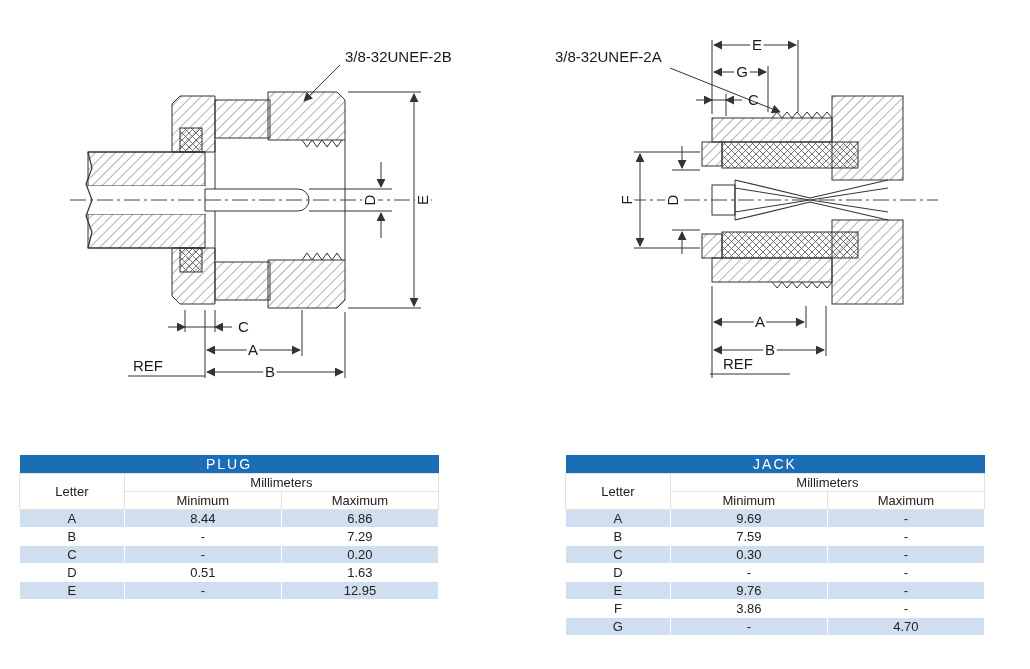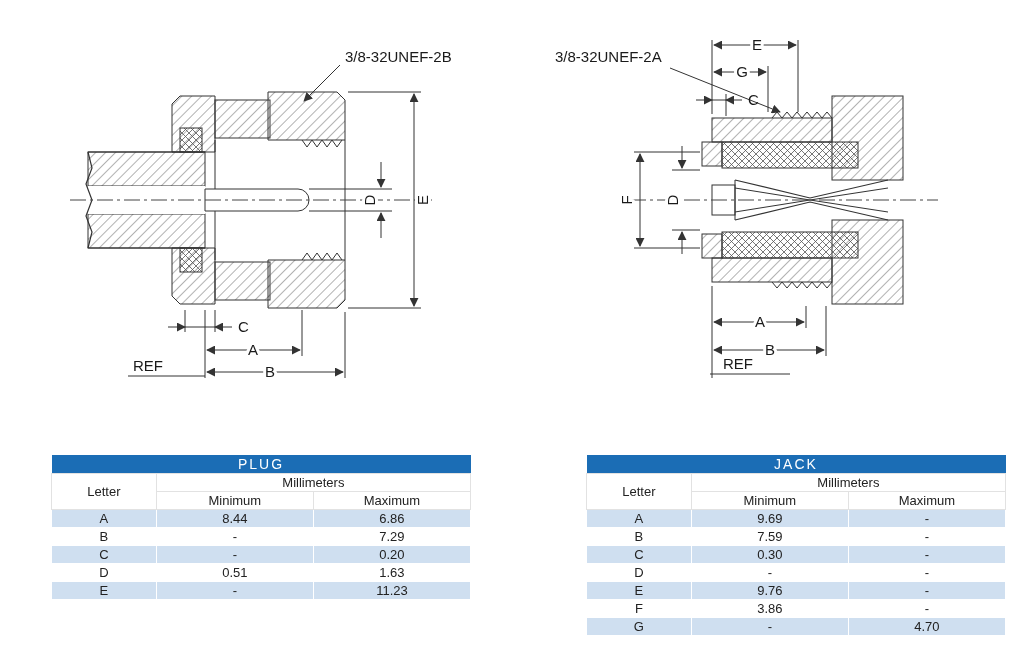--- a/index.html
+++ b/index.html
@@ -211,21 +211,21 @@
         <text class="halo" x="770" y="355" text-anchor="middle">B</text>
       </g>
 
       <g>
         <text x="723" y="369" text-anchor="start">REF</text>
         <line class="dimline" x1="710" y1="374" x2="790" y2="374"></line>
       </g>
     </g>
   </svg>
 
-  <div class="table-wrap" style="left:51px; top:455px;">
+  <div class="table-wrap" style="left:19px; top:455px;">
     <table class="dim-table">
       <colgroup>
           <col class="c-letter">
           <col class="c-min">
           <col class="c-max">
         </colgroup>
       <thead>
         <tr>
           <th class="tbl-title" colspan="3">PLUG</th>
         </tr>
@@ -255,27 +255,27 @@
           <td>0.20</td>
         </tr>
         <tr>
           <td>D</td>
           <td>0.51</td>
           <td>1.63</td>
         </tr>
         <tr class="row-alt">
           <td>E</td>
           <td>-</td>
-          <td>11.23</td>
+          <td>12.95</td>
         </tr>
       </tbody>
     </table>
   </div>
 
-  <div class="table-wrap" style="left:586px; top:455px;">
+  <div class="table-wrap" style="left:565px; top:455px;">
     <table class="dim-table">
       <colgroup>
           <col class="c-letter">
           <col class="c-min">
           <col class="c-max">
         </colgroup>
       <thead>
         <tr>
           <th class="tbl-title" colspan="3">JACK</th>
         </tr>

